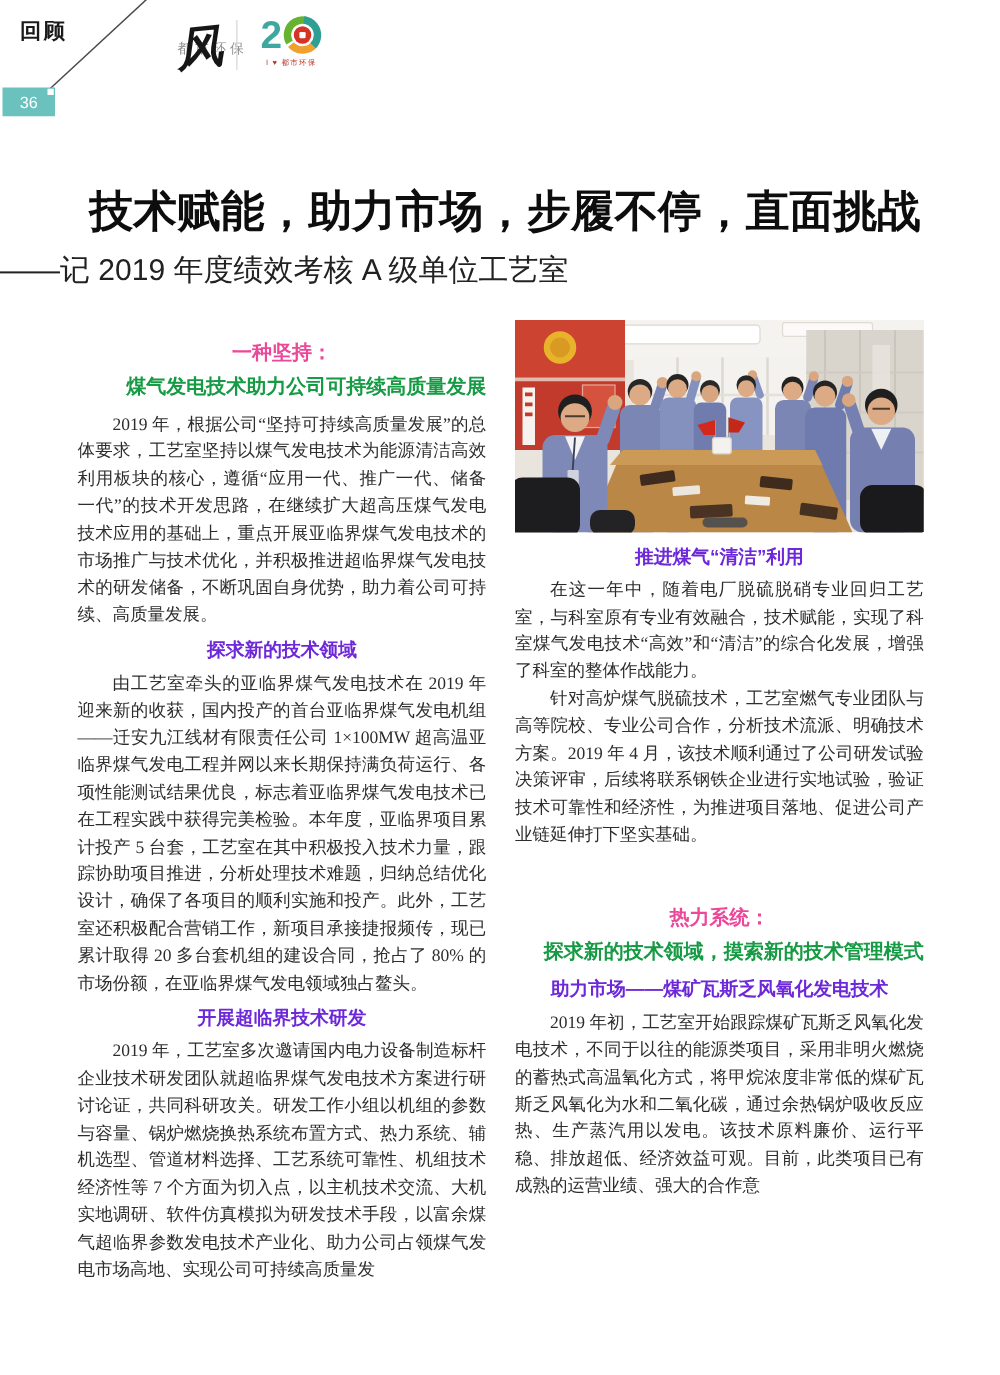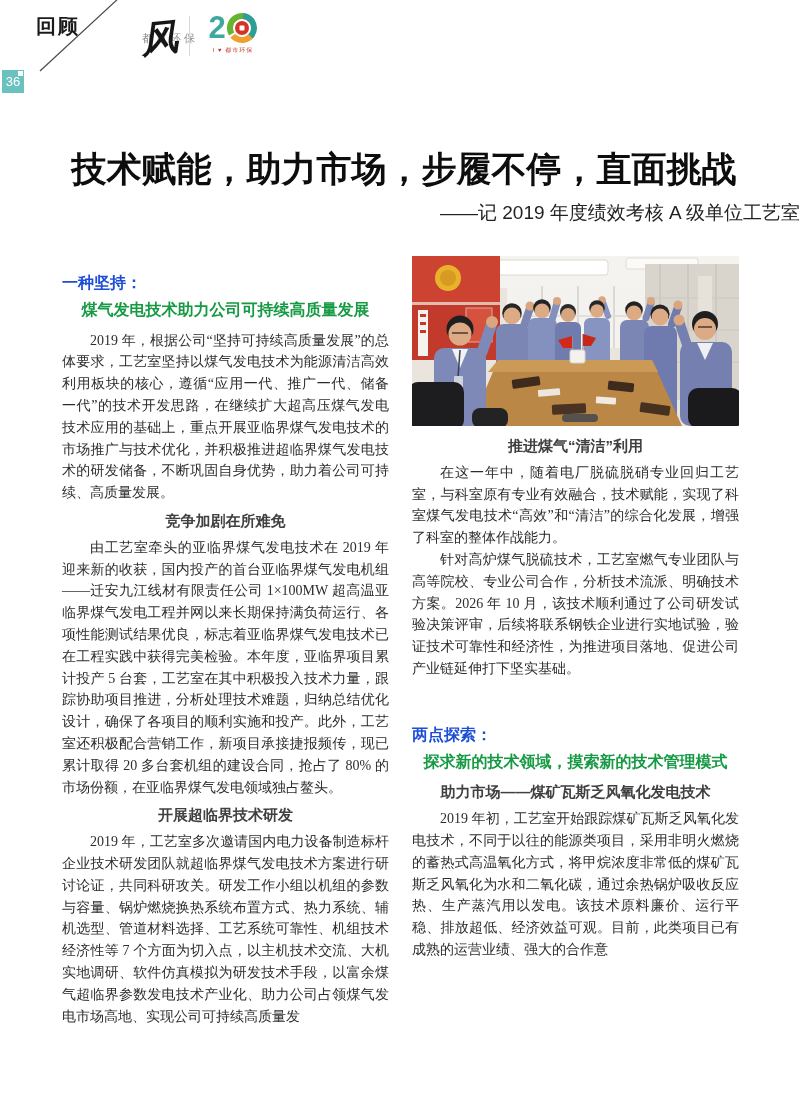--- a/index.html
+++ b/index.html
@@ -4,23 +4,23 @@
 <style>
   html,body { margin:0; padding:0; background:#ffffff; }
   .page {
     position:relative; width:800px; height:1100px; background:#ffffff;
     overflow:hidden; margin:0 auto;
     font-family:"Liberation Serif","DejaVu Serif",serif; color:#2b2b2b;
   }
   
   .diag-svg { position:absolute; left:0; top:0; }
   .label-huigu {
-    position:absolute; left:36px; top:13px;
-    font-family:"Liberation Sans","DejaVu Sans",sans-serif;
-    font-size:20px; font-weight:bold; color:#1a1a1a; letter-spacing:2px;
+    position:absolute; left:16px; top:13px;
+    font-family:"Liberation Sans","DejaVu Sans",sans-serif;
+    font-size:17px; font-weight:bold; color:#1a1a1a; letter-spacing:2px;
   }
   .brand-name {
     position:absolute; left:94px; top:31px;
     font-family:"Liberation Sans","DejaVu Sans",sans-serif;
     font-size:11px; color:#8d8d8d; letter-spacing:3px;margin-left:48px;
   }
   .calligraphy {
     position:absolute; left:141px; top:14px;
     font-size:37px; font-weight:bold; font-style:italic;
     color:#161616; transform:rotate(-6deg);
@@ -30,58 +30,58 @@
   .logo20-row { display:flex; align-items:center; justify-content:center; }
   .logo20-digit {
     font-family:"Liberation Sans","DejaVu Sans",sans-serif;
     font-size:31px; font-weight:900; color:#3fa7a0; line-height:30px;
   }
   .logo20-tagline {
     font-family:"Liberation Sans","DejaVu Sans",sans-serif;
     font-size:6px; color:#c0392b; letter-spacing:1px; margin-top:2px; white-space:nowrap;
   }
   .page-badge {
-    position:absolute; left:2px; top:70px; width:22px; height:23px;
+    position:absolute; left:2px; top:70px; width:42px; height:23px;
     background:#6bc1be; color:#ffffff;
     font-family:"Liberation Sans","DejaVu Sans",sans-serif; font-size:13px;
     display:flex; align-items:center; justify-content:center;
   }
   .badge-notch { position:absolute; right:1px; top:1px; width:5px; height:5px; background:#ffffff; }
   
   .article-title {
     position:absolute; left:4px; top:146px; width:100%; text-align:center;
     font-family:"Liberation Sans","DejaVu Sans",sans-serif;
     font-size:35px; font-weight:900; color:#0d0d0d; letter-spacing:0;
   }
   .article-subtitle {
-    position:absolute; left:0; top:200px; width:100%; text-align:right;
-    font-family:"Liberation Sans","DejaVu Sans",sans-serif;
-    font-size:19px; font-weight:500; color:#222222;
+    position:absolute; left:0; top:200px; width:100%; text-align:left;
+    font-family:"Liberation Sans","DejaVu Sans",sans-serif;
+    font-size:24px; font-weight:500; color:#222222;
   }
   
   .col {
     position:absolute; width:327px; text-align:justify;
     font-size:14px; line-height:21.8px; color:#2d2d2d;
   }
   .col-left  { left:62px;  top:272px; }
   .col-right { left:412px; top:256px; }
   .para { text-indent:2em; margin:0; }
   .para-cont { text-indent:0; margin:0; }
   .kicker {
-    text-indent:0; text-align:left; font-weight:bold; font-size:16px;
-    color:#1d4ed8; margin:0 0 5px 0;
+    text-indent:0; text-align:center; font-weight:bold; font-size:16px;
+    color:#ec4899; margin:0 0 5px 0;
   }
   .kicker-gap { margin-top:44px; }
   .headline {
-    text-indent:0; text-align:center; font-weight:bold; font-size:16px;
+    text-indent:0; text-align:right; font-weight:bold; font-size:16px;
     color:#169a44; margin:0 0 9px 0;
   }
   .subhead {
     text-indent:0; text-align:center; font-weight:bold; font-size:15px;
-    color:#404040; margin:6px 0 5px 0;
+    color:#6d28d9; margin:6px 0 5px 0;
     font-family:"Liberation Sans","DejaVu Sans",sans-serif;
   }
   .photo-wrap { margin:0 0 9px 0; line-height:0; }
 </style>
 </head>
 <body>
 
 <div class="page">
 
   <svg class="diag-svg" width="140" height="80">
@@ -111,21 +111,21 @@
     <span class="badge-notch"></span>
   </div>
 
   <div class="article-title">技术赋能，助力市场，步履不停，直面挑战</div>
   <div class="article-subtitle">——记 2019 年度绩效考核 A 级单位工艺室</div>
 
   <div class="col col-left">
     <p class="kicker">一种坚持：</p>
     <p class="headline">煤气发电技术助力公司可持续高质量发展</p>
     <p class="para">2019 年，根据公司“坚持可持续高质量发展”的总体要求，工艺室坚持以煤气发电技术为能源清洁高效利用板块的核心，遵循“应用一代、推广一代、储备一代”的技术开发思路，在继续扩大超高压煤气发电技术应用的基础上，重点开展亚临界煤气发电技术的市场推广与技术优化，并积极推进超临界煤气发电技术的研发储备，不断巩固自身优势，助力着公司可持续、高质量发展。</p>
-    <p class="subhead">竞争加剧在所难免</p>
+    <p class="subhead">探求新的技术领域</p>
     <p class="para">由工艺室牵头的亚临界煤气发电技术在 2019 年迎来新的收获，国内投产的首台亚临界煤气发电机组——迁安九江线材有限责任公司 1×100MW 超高温亚临界煤气发电工程并网以来长期保持满负荷运行、各项性能测试结果优良，标志着亚临界煤气发电技术已在工程实践中获得完美检验。本年度，亚临界项目累计投产 5 台套，工艺室在其中积极投入技术力量，跟踪协助项目推进，分析处理技术难题，归纳总结优化设计，确保了各项目的顺利实施和投产。此外，工艺室还积极配合营销工作，新项目承接捷报频传，现已累计取得 20 多台套机组的建设合同，抢占了 80% 的市场份额，在亚临界煤气发电领域独占鳌头。</p>
     <p class="subhead">开展超临界技术研发</p>
     <p class="para">2019 年，工艺室多次邀请国内电力设备制造标杆企业技术研发团队就超临界煤气发电技术方案进行研讨论证，共同科研攻关。研发工作小组以机组的参数与容量、锅炉燃烧换热系统布置方式、热力系统、辅机选型、管道材料选择、工艺系统可靠性、机组技术经济性等 7 个方面为切入点，以主机技术交流、大机实地调研、软件仿真模拟为研发技术手段，以富余煤气超临界参数发电技术产业化、助力公司占领煤气发电市场高地、实现公司可持续高质量发</p>
   </div>
 
   <div class="col col-right">
 
     <div class="photo-wrap">
       <svg width="327" height="170" viewBox="0 0 327 170">
 
@@ -241,20 +241,20 @@
         </g>
 
         <rect x="-4" y="126" width="56" height="48" rx="10" fill="#1d1d1f"></rect>
         <rect x="276" y="132" width="54" height="40" rx="10" fill="#1a1a1c"></rect>
         <rect x="60" y="152" width="36" height="20" rx="8" fill="#232325"></rect>
       </svg>
     </div>
 
     <p class="subhead">推进煤气“清洁”利用</p>
     <p class="para">在这一年中，随着电厂脱硫脱硝专业回归工艺室，与科室原有专业有效融合，技术赋能，实现了科室煤气发电技术“高效”和“清洁”的综合化发展，增强了科室的整体作战能力。</p>
-    <p class="para">针对高炉煤气脱硫技术，工艺室燃气专业团队与高等院校、专业公司合作，分析技术流派、明确技术方案。2026 年 10 月，该技术顺利通过了公司研发试验决策评审，后续将联系钢铁企业进行实地试验，验证技术可靠性和经济性，为推进项目落地、促进公司产业链延伸打下坚实基础。</p>
-    <p class="kicker kicker-gap">两点探索：</p>
+    <p class="para">针对高炉煤气脱硫技术，工艺室燃气专业团队与高等院校、专业公司合作，分析技术流派、明确技术方案。2019 年 4 月，该技术顺利通过了公司研发试验决策评审，后续将联系钢铁企业进行实地试验，验证技术可靠性和经济性，为推进项目落地、促进公司产业链延伸打下坚实基础。</p>
+    <p class="kicker kicker-gap">热力系统：</p>
     <p class="headline">探求新的技术领域，摸索新的技术管理模式</p>
     <p class="subhead">助力市场——煤矿瓦斯乏风氧化发电技术</p>
     <p class="para">2019 年初，工艺室开始跟踪煤矿瓦斯乏风氧化发电技术，不同于以往的能源类项目，采用非明火燃烧的蓄热式高温氧化方式，将甲烷浓度非常低的煤矿瓦斯乏风氧化为水和二氧化碳，通过余热锅炉吸收反应热、生产蒸汽用以发电。该技术原料廉价、运行平稳、排放超低、经济效益可观。目前，此类项目已有成熟的运营业绩、强大的合作意</p>
   </div>
 
 </div>
 
 </body></html>

